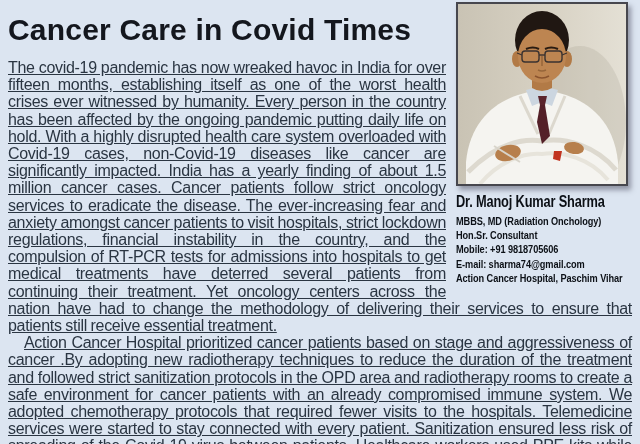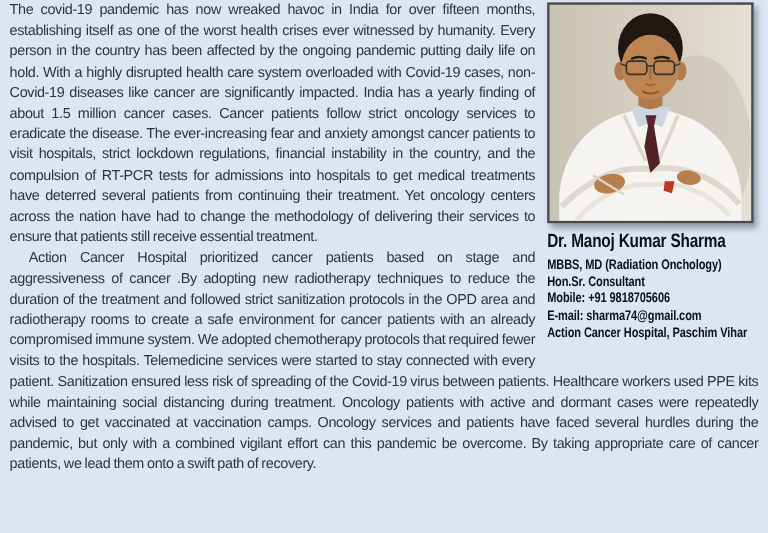--- a/index.html
+++ b/index.html
@@ -46,25 +46,26 @@
   }
   h1.title {
     margin:11px 0 10px 0;
     font-size:30px; line-height:38px;
     font-weight:bold;
     letter-spacing:0.2px;
     color:var(--title_color,#14171e);
   }
   p.body {
     margin:0;
-    font-size:12px; line-height:17.2px;
+    font-size:16px; line-height:17.2px;
     text-align:justify;
     letter-spacing:-0.3px;
     word-spacing:-0.5px;
     color:var(--body_color,#2a3542);
+    text-decoration:underline;
   }
   p.p2 { text-indent:16px; }
 </style>
 </head>
 <body>
 
 <div class="page">
 
   <aside class="photo-float">
     <div class="photo-frame">
@@ -123,17 +124,18 @@
     <div class="contact">
       <div class="name">Dr. Manoj Kumar Sharma</div>
       <div class="cline">MBBS, MD (Radiation Onchology)</div>
       <div class="cline">Hon.Sr. Consultant</div>
       <div class="cline">Mobile: +91 9818705606</div>
       <div class="cline">E-mail: sharma74@gmail.com</div>
       <div class="cline">Action Cancer Hospital, Paschim Vihar</div>
     </div>
   </aside>
 
+  <h1 class="title">Cancer Care in Covid Times</h1>
 
   <p class="body p1">The covid-19 pandemic has now wreaked havoc in India for over fifteen months, establishing itself as one of the worst health crises ever witnessed by humanity. Every person in the country has been affected by the ongoing pandemic putting daily life on hold. With a highly disrupted health care system overloaded with Covid-19 cases, non-Covid-19 diseases like cancer are significantly impacted. India has a yearly finding of about 1.5 million cancer cases. Cancer patients follow strict oncology services to eradicate the disease. The ever-increasing fear and anxiety amongst cancer patients to visit hospitals, strict lockdown regulations, financial instability in the country, and the compulsion of RT-PCR tests for admissions into hospitals to get medical treatments have deterred several patients from continuing their treatment. Yet oncology centers across the nation have had to change the methodology of delivering their services to ensure that patients still receive essential treatment.</p>
   <p class="body p2">Action Cancer Hospital prioritized cancer patients based on stage and aggressiveness of cancer .By adopting new radiotherapy techniques to reduce the duration of the treatment and followed strict sanitization protocols in the OPD area and radiotherapy rooms to create a safe environment for cancer patients with an already compromised immune system. We adopted chemotherapy protocols that required fewer visits to the hospitals. Telemedicine services were started to stay connected with every patient. Sanitization ensured less risk of spreading of the Covid-19 virus between patients. Healthcare workers used PPE kits while maintaining social distancing during treatment. Oncology patients with active and dormant cases were repeatedly advised to get vaccinated at vaccination camps. Oncology services and patients have faced several hurdles during the pandemic, but only with a combined vigilant effort can this pandemic be overcome. By taking appropriate care of cancer patients, we lead them onto a swift path of recovery.</p>
 
 </div>
 
 </body></html>

